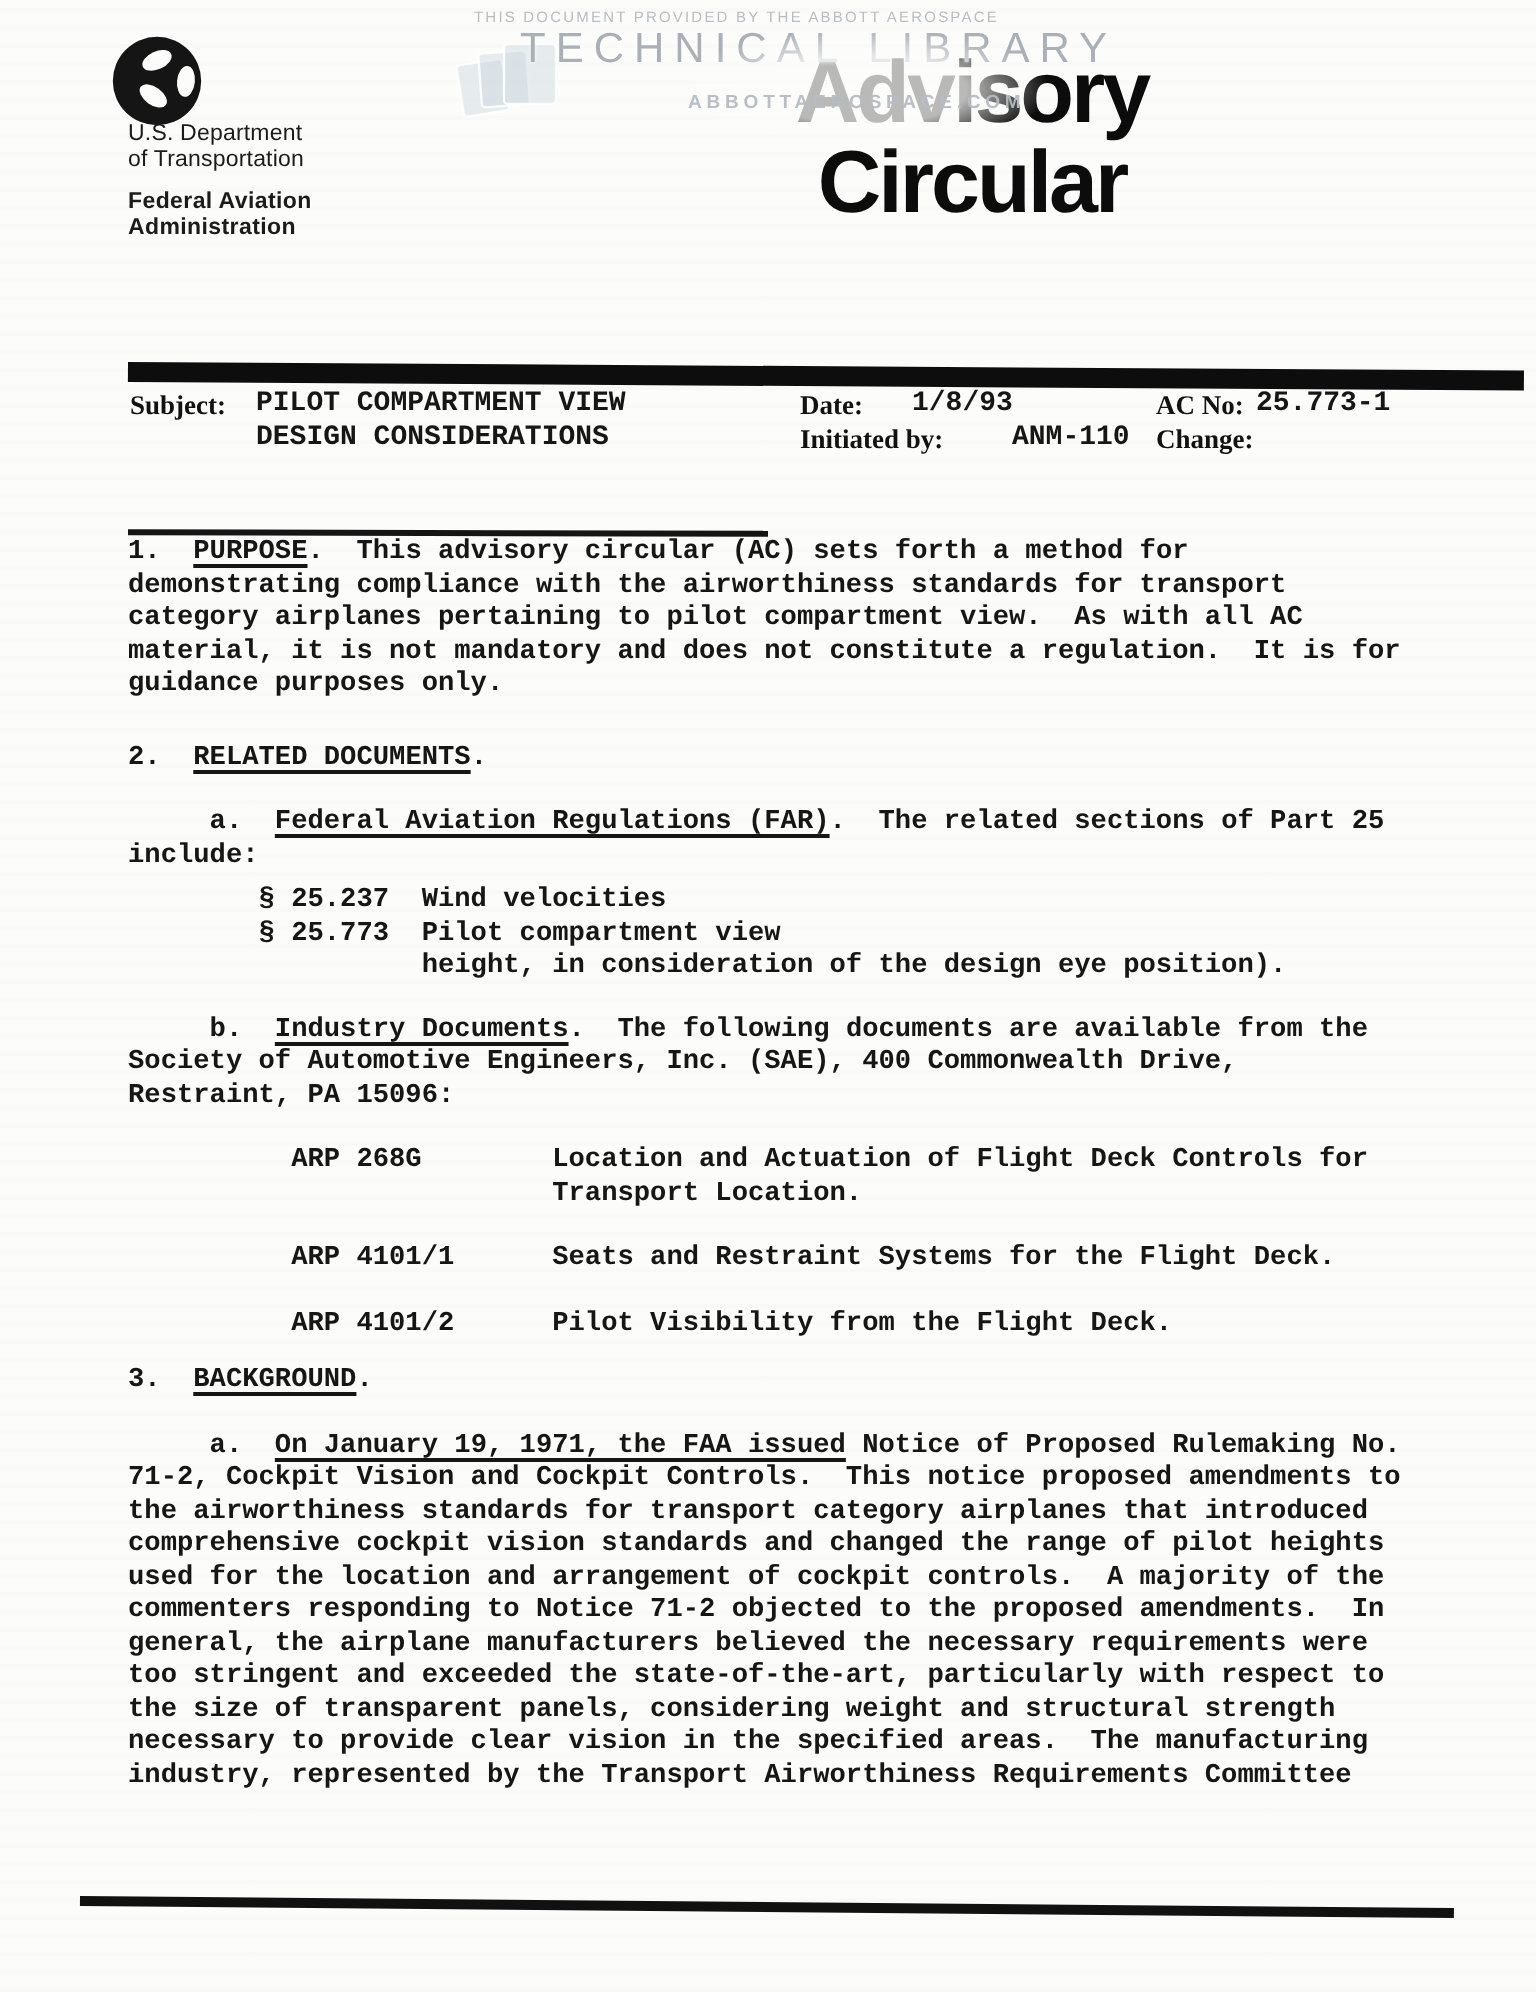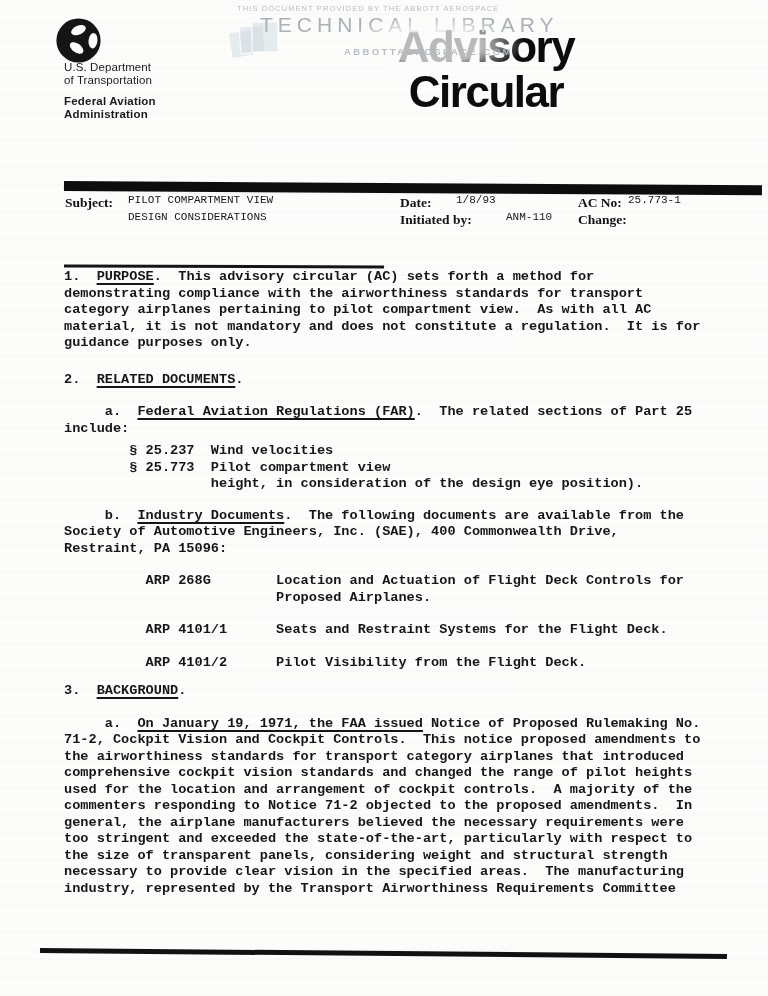--- a/index.html
+++ b/index.html
@@ -29,21 +29,21 @@
   .wm-line2{left:260px;top:13px;font-size:21px;letter-spacing:5px;color:#a9b0b7;white-space:nowrap;text-shadow:0 0 2px rgba(255,255,255,.9);}
   .wm-line3{left:344px;top:46px;font-size:9.5px;letter-spacing:2.4px;color:rgba(180,188,195,.95);white-space:nowrap;font-weight:700;}
   .wm-logo{left:227px;top:15px;width:62px;height:48px;}
   .wm-blob{
     left:340px;top:14px;width:185px;height:62px;
     background:radial-gradient(closest-side, rgba(252,252,251,.72) 55%, rgba(252,252,251,0) 100%);
   }
   
   .top-bar{position:absolute;left:64px;top:181px;width:698px;height:10px;background:#0d0d0d;transform:rotate(.35deg);transform-origin:left top;}
   .hdr-label{position:absolute;font-family:"Liberation Serif", serif;font-weight:700;font-size:13.5px;color:#121212;}
-  .mono{font-family:"Liberation Mono","DejaVu Sans Mono",monospace;font-weight:400;font-size:11px;color:#161616;}
+  .mono{font-family:"Liberation Mono","DejaVu Sans Mono",monospace;font-weight:700;font-size:14px;color:#161616;}
   .hdr-val{position:absolute;white-space:nowrap;}
   
   .purpose-rule{position:absolute;left:64px;top:265px;width:320px;height:2.5px;background:#151515;transform:rotate(.15deg);}
   .doc-body{
     position:absolute;left:64px;top:269px;width:660px;
     font-family:"Liberation Mono","DejaVu Sans Mono",monospace;
     font-weight:700;font-size:13.6px;line-height:16.5px;color:#161616;
   }
   .bline{white-space:pre;}
   .u{text-decoration:underline;text-decoration-thickness:1.5px;text-underline-offset:2.5px;}
@@ -138,21 +138,21 @@
         <div class="bline">        § 25.773  Pilot compartment view</div>
         <div class="bline">                  height, in consideration of the design eye position).</div>
       </div>
       <div class="block b-industry-docs">
         <div class="bline">     b.  <span class="u">Industry Documents</span>.  The following documents are available from the</div>
         <div class="bline">Society of Automotive Engineers, Inc. (SAE), 400 Commonwealth Drive,</div>
         <div class="bline">Restraint, PA 15096:</div>
       </div>
       <div class="block b-arp-268g">
         <div class="bline">          ARP 268G        Location and Actuation of Flight Deck Controls for</div>
-        <div class="bline">                          Proposed Airplanes.</div>
+        <div class="bline">                          Transport Location.</div>
       </div>
       <div class="block b-arp-4101-1">
         <div class="bline">          ARP 4101/1      Seats and Restraint Systems for the Flight Deck.</div>
       </div>
       <div class="block b-arp-4101-2">
         <div class="bline">          ARP 4101/2      Pilot Visibility from the Flight Deck.</div>
       </div>
       <div class="block b-background-heading">
         <div class="bline">3.  <span class="u">BACKGROUND</span>.</div>
       </div>

